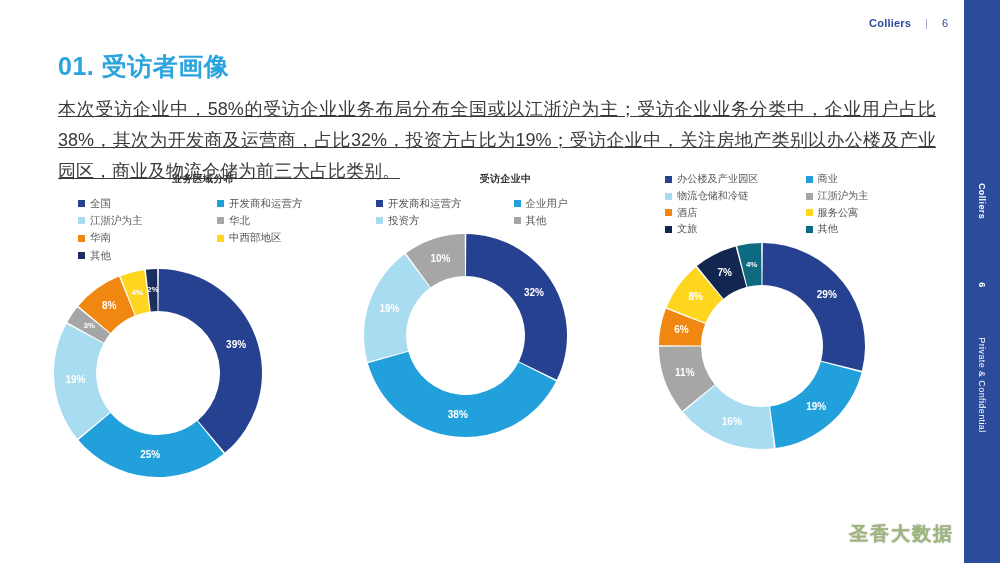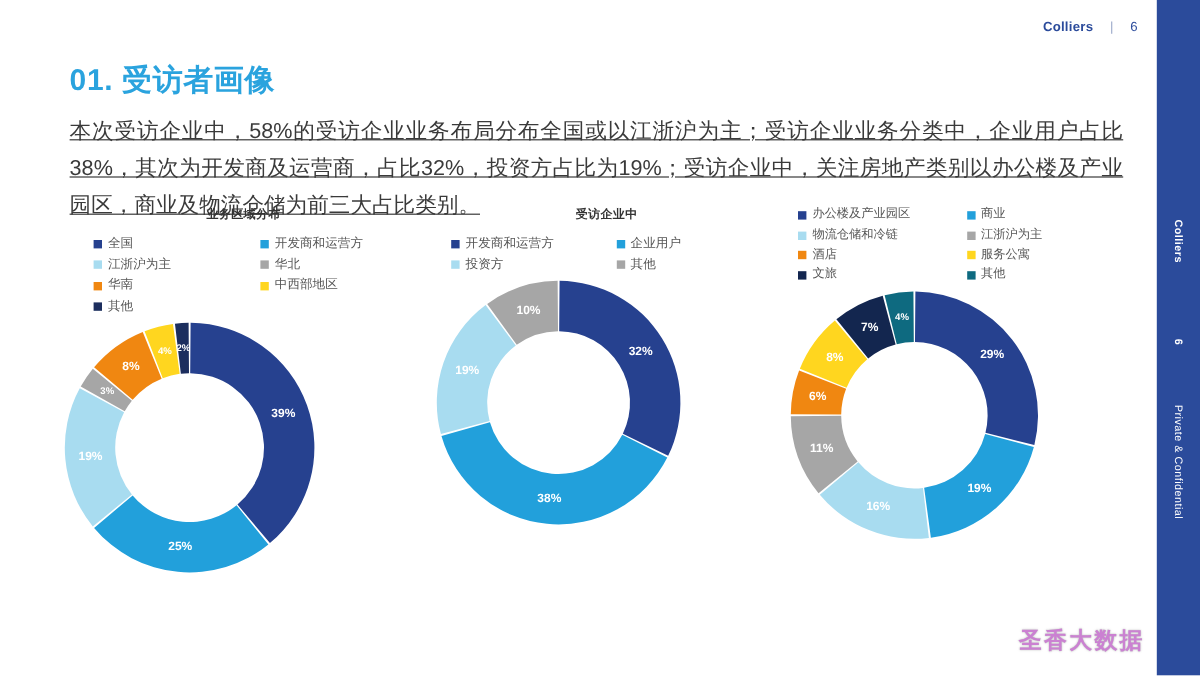--- a/index.html
+++ b/index.html
@@ -156,21 +156,21 @@
     position: absolute;
     right: 46px; bottom: 16px;
     display: flex;
     align-items: center;
     gap: 8px;
     opacity: .55;
     pointer-events: none;
   }
   .wm-text {
     font-size: 19px;
-    color: #a21caf;
+    color: #4d7c0f;
     font-weight: bold;
     text-shadow: 0 0 1px rgba(120,120,120,.9), 0 0 2px rgba(150,150,150,.8);
     letter-spacing: 2px;
   }
   .wm-logo { width: 30px; height: 24px; }
 </style>
 </head>
 <body>
 
 <div id="slide">

